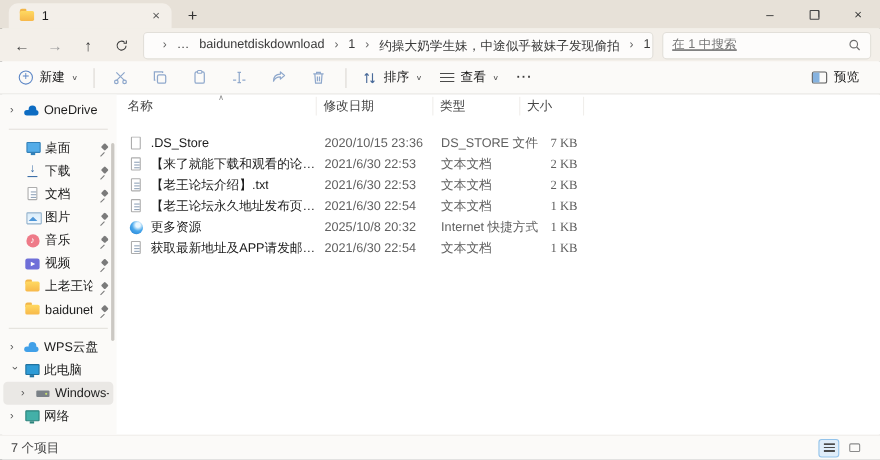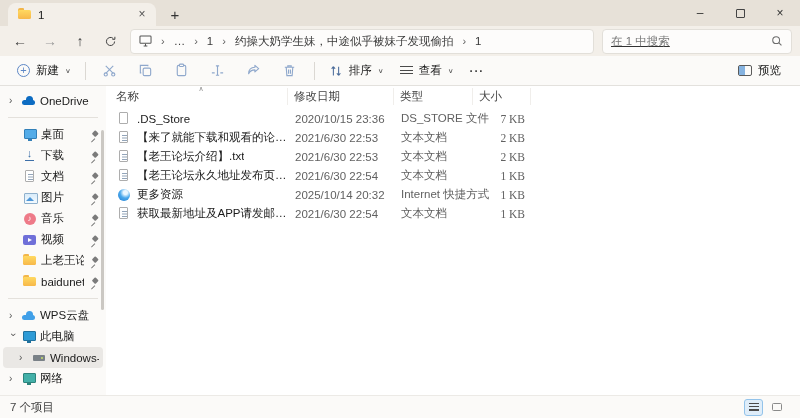--- a/index.html
+++ b/index.html
@@ -89,21 +89,21 @@
   .si[data-icon="drive"]::before { content:''; position:absolute; left:.5px; top:3.5px; width:12px; height:6px; background:#7A8187; border-radius:1px; }
   .si[data-icon="drive"]::after { content:''; position:absolute; right:2.5px; top:5.5px; width:2px; height:2px; background:#C8E06E; border-radius:50%; }
   .si[data-icon="network"]::before { content:''; position:absolute; left:.5px; top:1px; width:11px; height:8px; background:#43B0A8; border:1px solid #2D837C; border-radius:1px; }
   .si[data-icon="network"]::after { content:''; position:absolute; left:4.5px; bottom:0; width:4px; height:2.5px; background:#2D837C; }
   .si[data-icon="mp4"]::before { content:''; position:absolute; left:0; right:0; top:1.5px; bottom:1.5px; background:linear-gradient(135deg,#5AA7F2,#2364C8); border-radius:2.5px; }
   .si[data-icon="mp4"]::after { content:''; position:absolute; left:5px; top:4.5px; border-left:4px solid #fff; border-top:2.5px solid transparent; border-bottom:2.5px solid transparent; }
   .si[data-icon="internet"]::before { content:''; position:absolute; left:.5px; top:.5px; width:12px; height:12px; border-radius:50%; background:radial-gradient(circle at 62% 30%, #EAF7FF 0 18%, #49A8EC 48%, #1E7BD0 100%); }
 
   
   .filepane { flex:1; padding:2px 0 0 4px; min-width:0; }
-  .fheader { position:relative; display:grid; grid-template-columns:178px 106px 79px 58px; height:17px; align-items:center; color:#444; margin-bottom:4px; }
+  .fheader { position:relative; display:grid; grid-template-columns:178px 106px 79px 58px; height:17px; align-items:center; color:#444; margin-bottom:16px; }
   .fheader .hcell { padding-left:25px; border-right:1px solid #F0EEEB; height:100%; display:flex; align-items:center; position:relative; }
   .fheader .hcell.h1 { padding-left:6px; }
   .fheader .hcell.h2, .fheader .hcell.h3 { padding-left:6px; }
   .sort-caret { position:absolute; top:-3px; left:50%; font-size:7px; color:#888; }
   .frow { display:grid; grid-template-columns:178px 106px 79px 58px; height:19px; align-items:center; border:1px solid transparent; border-radius:2px; width:424px; }
   .frow.selected { border-color:#8f8f8f; background:#FAFAFA; }
   .fname { display:flex; align-items:center; gap:7px; padding-left:6px; white-space:nowrap; overflow:hidden; }
   .ftext { overflow:hidden; text-overflow:ellipsis; }
   .fdate,.ftype { color:#616161; padding-left:6px; white-space:nowrap; }
   .fsize { color:#616161; text-align:right; padding-right:7px; white-space:nowrap;font-family:Liberation Serif, serif; }
@@ -147,20 +147,21 @@
           <path d="M13.4 2.2v3.1h-3.1" fill="none" stroke="#3d3d3d" stroke-width="1.2"></path>
         </svg>
     </div>
     <div class="addressbar">
       <svg width="13" height="12" viewBox="0 0 14 13">
           <rect x="1" y="1" width="12" height="8" rx="1" fill="none" stroke="#555" stroke-width="1.1"></rect>
           <path d="M5 12h4M7 9.5V12" stroke="#555" stroke-width="1.1"></path>
         </svg>
       <span class="crumb-sep">›</span>
       <span class="crumb">…</span>
+      <span class="crumb">baidunetdiskdownload</span>
       <span class="crumb-sep">›</span>
       <span class="crumb">1</span>
       <span class="crumb-sep">›</span>
       <span class="crumb">约操大奶学生妹，中途似乎被妹子发现偷拍</span>
       <span class="crumb-sep">›</span>
       <span class="crumb">1</span>
     </div>
     <div class="searchbox">
       <input type="text" placeholder="在 1 中搜索" style="">
       <svg width="12" height="12" viewBox="0 0 14 14">
@@ -364,21 +365,21 @@
           </span>
         <span class="fdate">2021/6/30 22:54</span>
         <span class="ftype">文本文档</span>
         <span class="fsize">1 KB</span>
       </div>
       <div class="frow">
         <span class="fname">
             <span class="si" data-icon="internet"></span>
             <span class="ftext">更多资源</span>
           </span>
-        <span class="fdate">2025/10/14 20:32</span>
+        <span class="fdate">2025/10/8 20:32</span>
         <span class="ftype">Internet 快捷方式</span>
         <span class="fsize">1 KB</span>
       </div>
       <div class="frow">
         <span class="fname">
             <span class="si" data-icon="txt"></span>
             <span class="ftext">获取最新地址及APP请发邮箱自动获取.txt</span>
           </span>
         <span class="fdate">2021/6/30 22:54</span>
         <span class="ftype">文本文档</span>

